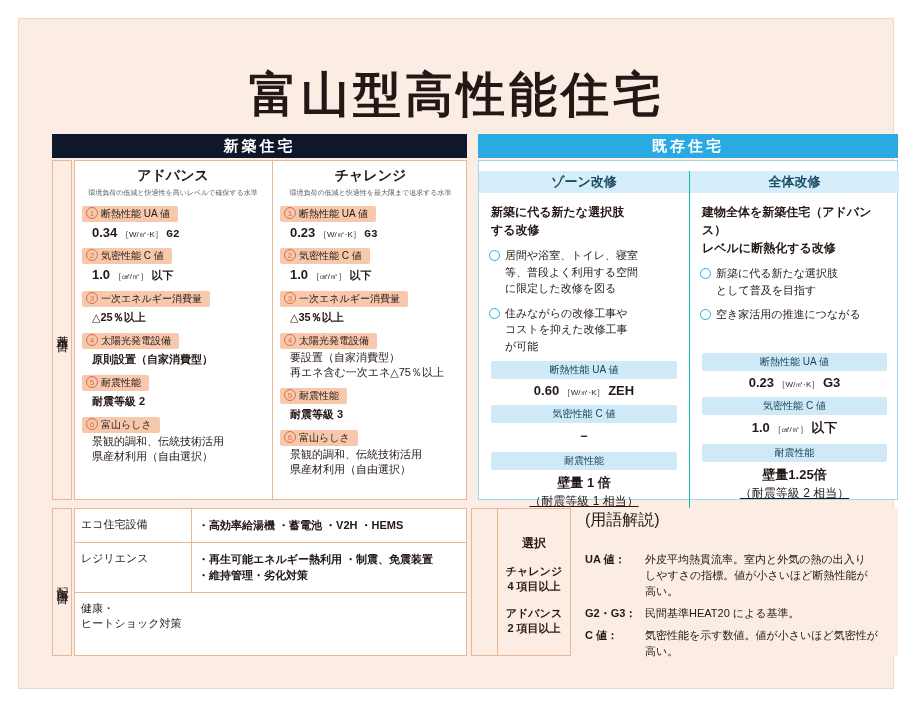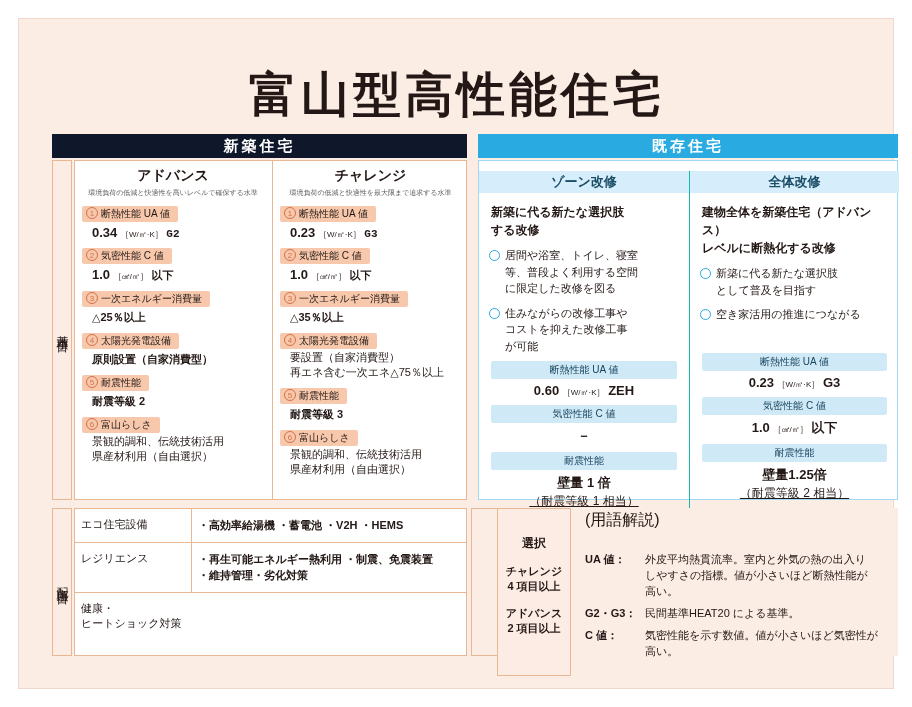--- a/index.html
+++ b/index.html
@@ -100,21 +100,21 @@
     position:absolute; left:55px; top:489px; width:393px; height:148px;
     background:#fff; border:1px solid #e8b894;
   }
   .crow { display:flex; border-bottom:1px solid #e8b894; }
   .crow:last-child { border-bottom:none; }
   .ckey { width:116px; padding:8px 6px; font-size:11px; line-height:1.4; }
   .cval { flex:1; padding:8px 6px; font-size:11px; font-weight:bold; line-height:1.5; border-left:1px solid #e8b894; }
 
   
   .selectbox {
-    position:absolute; left:478px; top:489px; width:74px; height:168px;
+    position:absolute; left:478px; top:489px; width:74px; height:148px;
     background:#fdece3; border:1px solid #e8b894;
     text-align:center;
   }
   .sel-title { font-size:12px; font-weight:bold; margin-top:26px; }
   .sel-line { font-size:11px; font-weight:bold; margin-top:12px; line-height:1.35; }
   .connector {
     position:absolute; left:452px; top:489px; width:26px; height:148px;
     border-left:1px solid #e8b894; border-top:1px solid #e8b894; border-bottom:1px solid #e8b894;
   }
 

